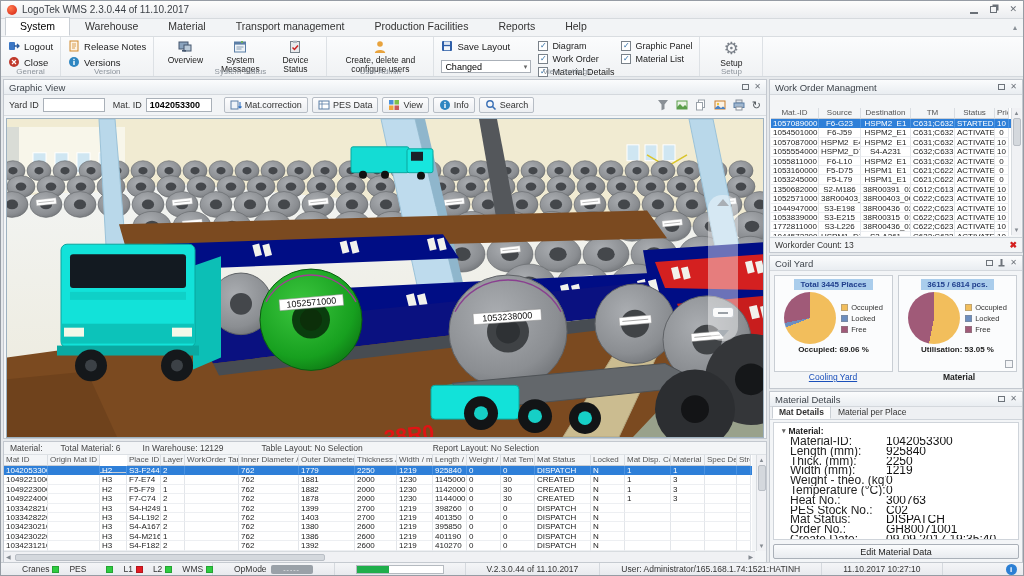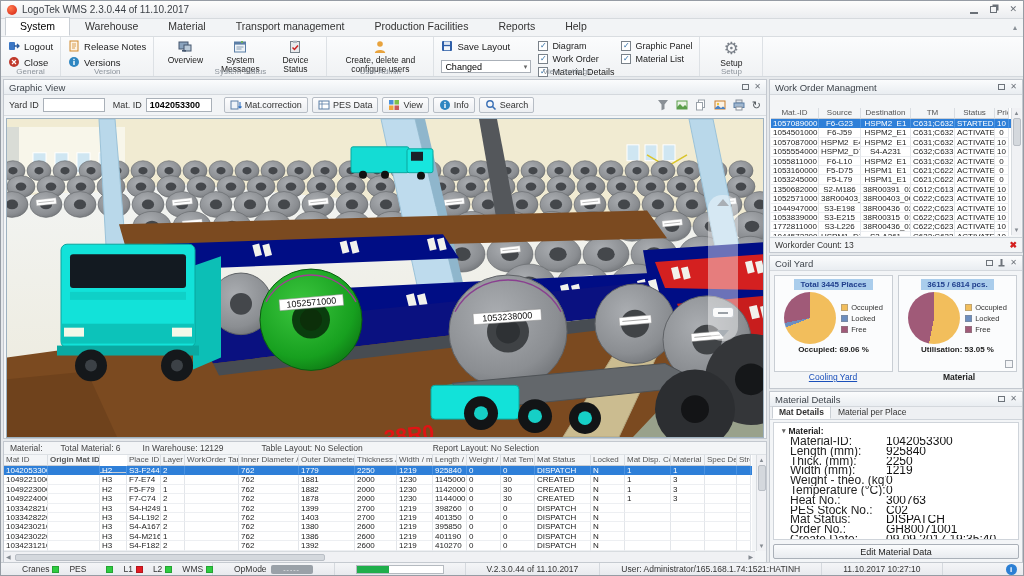--- a/index.html
+++ b/index.html
@@ -1016,21 +1016,21 @@
     <div class="mat-info">
       <span>Material:</span>
       <span style="margin-left:18px">Total Material: 6</span>
       <span style="margin-left:22px">In Warehouse: 12129</span>
       <span style="margin-left:38px">Table Layout: No Selection</span>
       <span style="margin-left:70px">Report Layout: No Selection</span>
     </div>
     <div class="g-grid" style="left:0;top:13px;width:748px;height:97px">
         <div class="g-row g-head">
           <div class="g-cell" style="width: 44px;">Mat ID</div>
-          <div class="g-cell" style="width: 52px; font-weight: bold;">Origin Mat ID</div>
+          <div class="g-cell" style="width: 52px;">Origin Mat ID</div>
           <div class="g-cell" style="width: 27px; margin-top: 17px;">Hall ID</div>
           <div class="g-cell" style="width: 34px;">Place ID</div>
           <div class="g-cell" style="width: 24px;">Layer</div>
           <div class="g-cell" style="width: 54px;">WorkOrder Target</div>
           <div class="g-cell" style="width: 60px;">Inner Diameter / cm</div>
           <div class="g-cell" style="width: 56px;">Outer Diameter / cm</div>
           <div class="g-cell" style="width: 42px;">Thickness / mm</div>
           <div class="g-cell" style="width: 36px;">Width / mm</div>
           <div class="g-cell" style="width: 34px;">Length / mm</div>
           <div class="g-cell" style="width: 34px;">Weight / kg</div>

